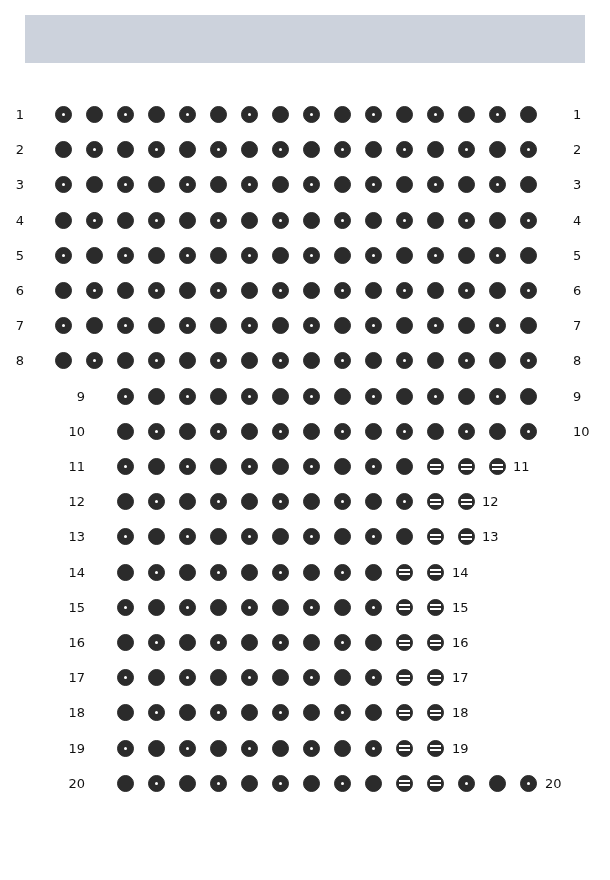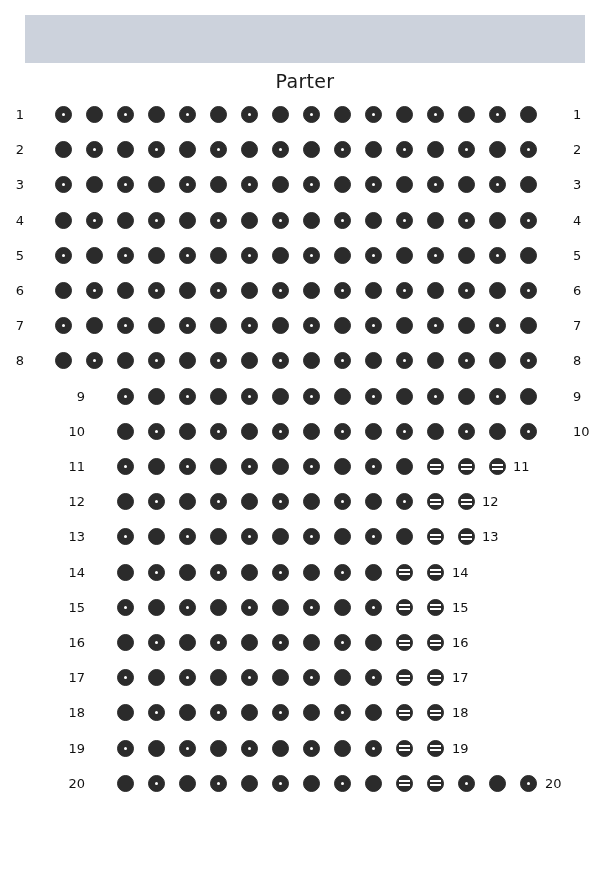--- a/index.html
+++ b/index.html
@@ -78,21 +78,20 @@
   .rowlabel.left { text-align: right; }
   .rowlabel.right { text-align: left; }
 </style>
 </head>
 <body>
 
 <div id="stage">
 
   <div id="stage-bar"></div>
 
-  <div id="hall-title">Parter</div>
 
   <div id="seat-grid">
       <div class="rowlabel left" style="left: 4px; top: 107px; width: 20px;">1</div>
       <div class="rowlabel right" style="left: 573px; top: 107px; width: 24px;">1</div>
       <div class="seat occupied" style="left: 55px; top: 106px;"></div>
       <div class="seat" style="left: 86px; top: 106px;"></div>
       <div class="seat occupied" style="left: 117px; top: 106px;"></div>
       <div class="seat" style="left: 148px; top: 106px;"></div>
       <div class="seat occupied" style="left: 179px; top: 106px;"></div>
       <div class="seat" style="left: 210px; top: 106px;"></div>

